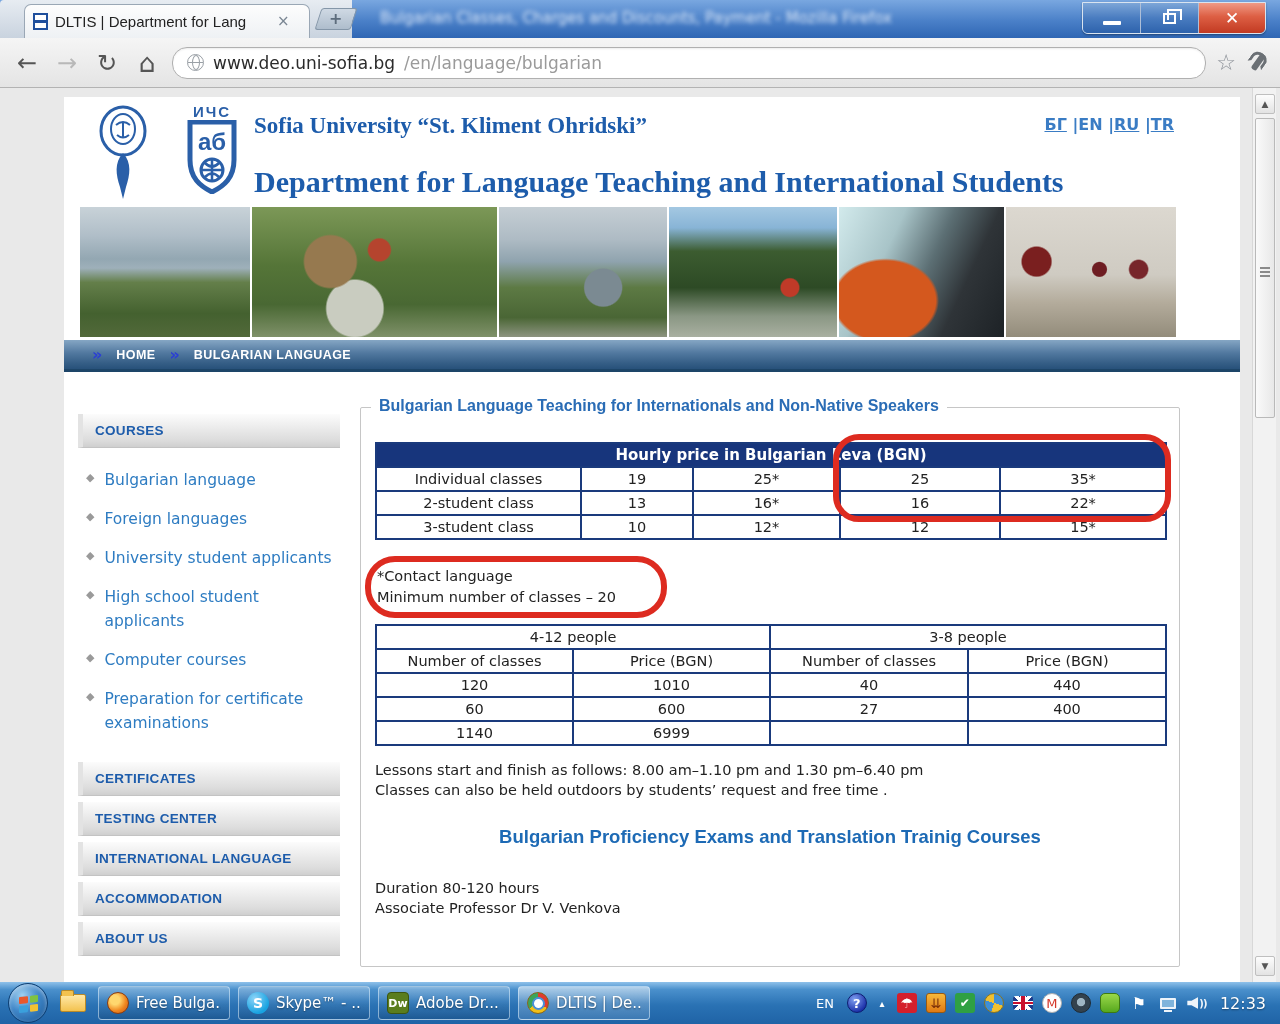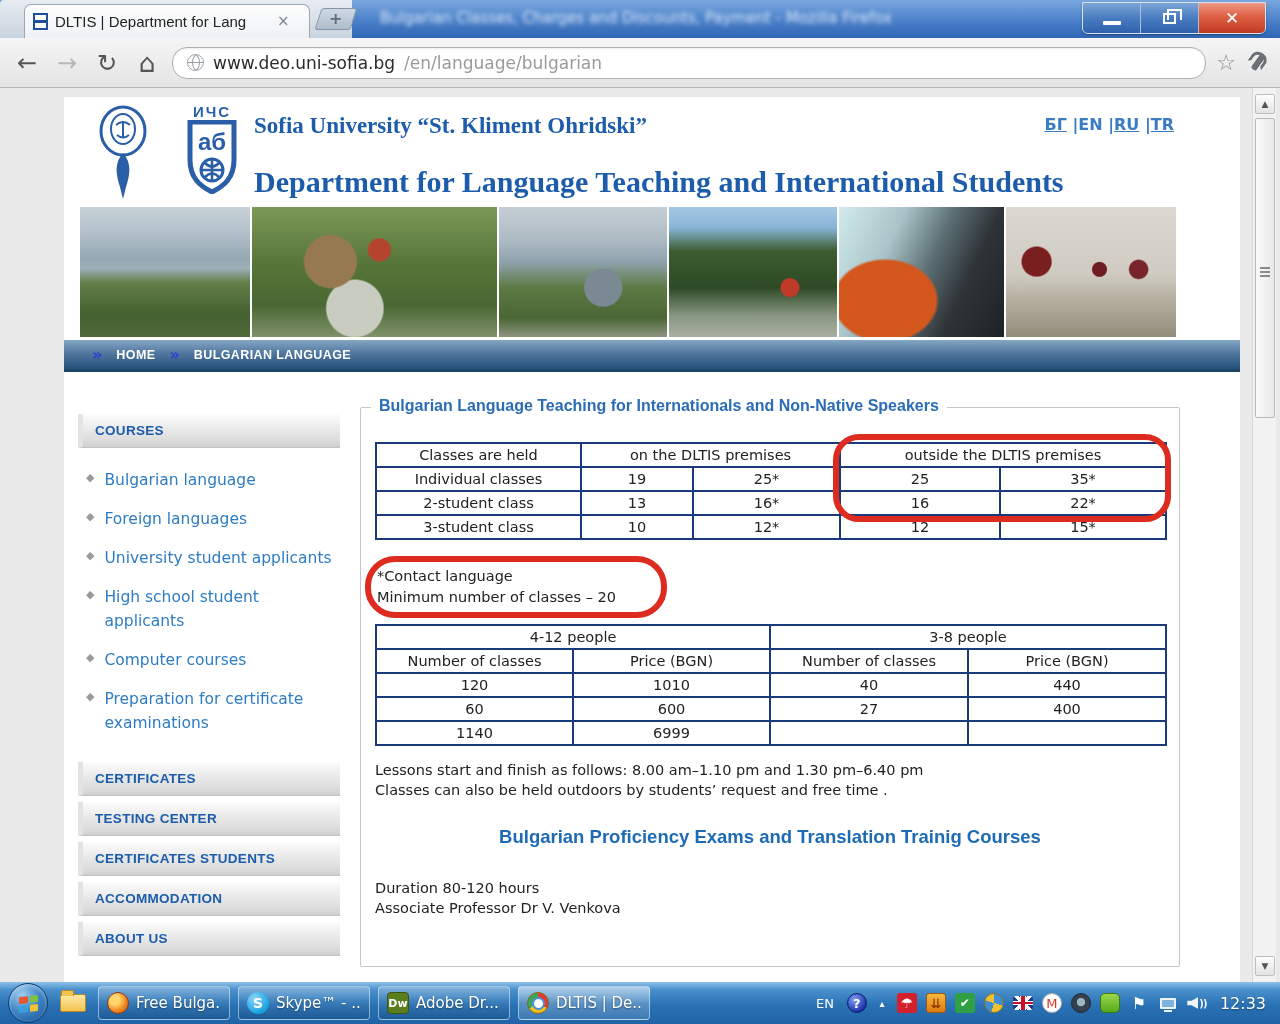--- a/index.html
+++ b/index.html
@@ -264,44 +264,42 @@
               <span class="side-bullet">◆</span>
               <span class="side-link">Computer courses</span>
             </div>
             <div class="side-item">
               <span class="side-bullet">◆</span>
               <span class="side-link">Preparation for certificate examinations</span>
             </div>
           </div>
           <div class="side-bar-hd">CERTIFICATES</div>
           <div class="side-bar-hd">TESTING CENTER</div>
-          <div class="side-bar-hd">CERTIFICATES STUDENTS</div>
+          <div class="side-bar-hd">INTERNATIONAL LANGUAGE</div>
           <div class="side-bar-hd">ACCOMMODATION</div>
           <div class="side-bar-hd">ABOUT US</div>
         </div>
 
         <div class="main">
           <div class="fieldset">
             <div class="legend">Bulgarian Language Teaching for Internationals and Non-Native Speakers</div>
 
             <div class="tbl-wrap">
               <table class="dl">
                 <colgroup>
                     <col style="width:205px">
                     <col style="width:112px">
                     <col style="width:147px">
                     <col style="width:160px">
                     <col style="width:166px">
                   </colgroup>
                 <tbody>
-                <tr>
-                  <td>Classes are held</td>
-                  <td colspan="2">on the DLTIS premises</td>
-                  <td colspan="2">outside the DLTIS premises</td>
-                </tr>
+                    <tr>
+                      <th class="navy" colspan="5">Hourly price in Bulgarian Leva (BGN)</th>
+                    </tr>
                 <tr>
                   <td>Individual classes</td>
                   <td>19</td>
                   <td>25*</td>
                   <td>25</td>
                   <td>35*</td>
                 </tr>
                 <tr>
                   <td>2-student class</td>
                   <td>13</td>

